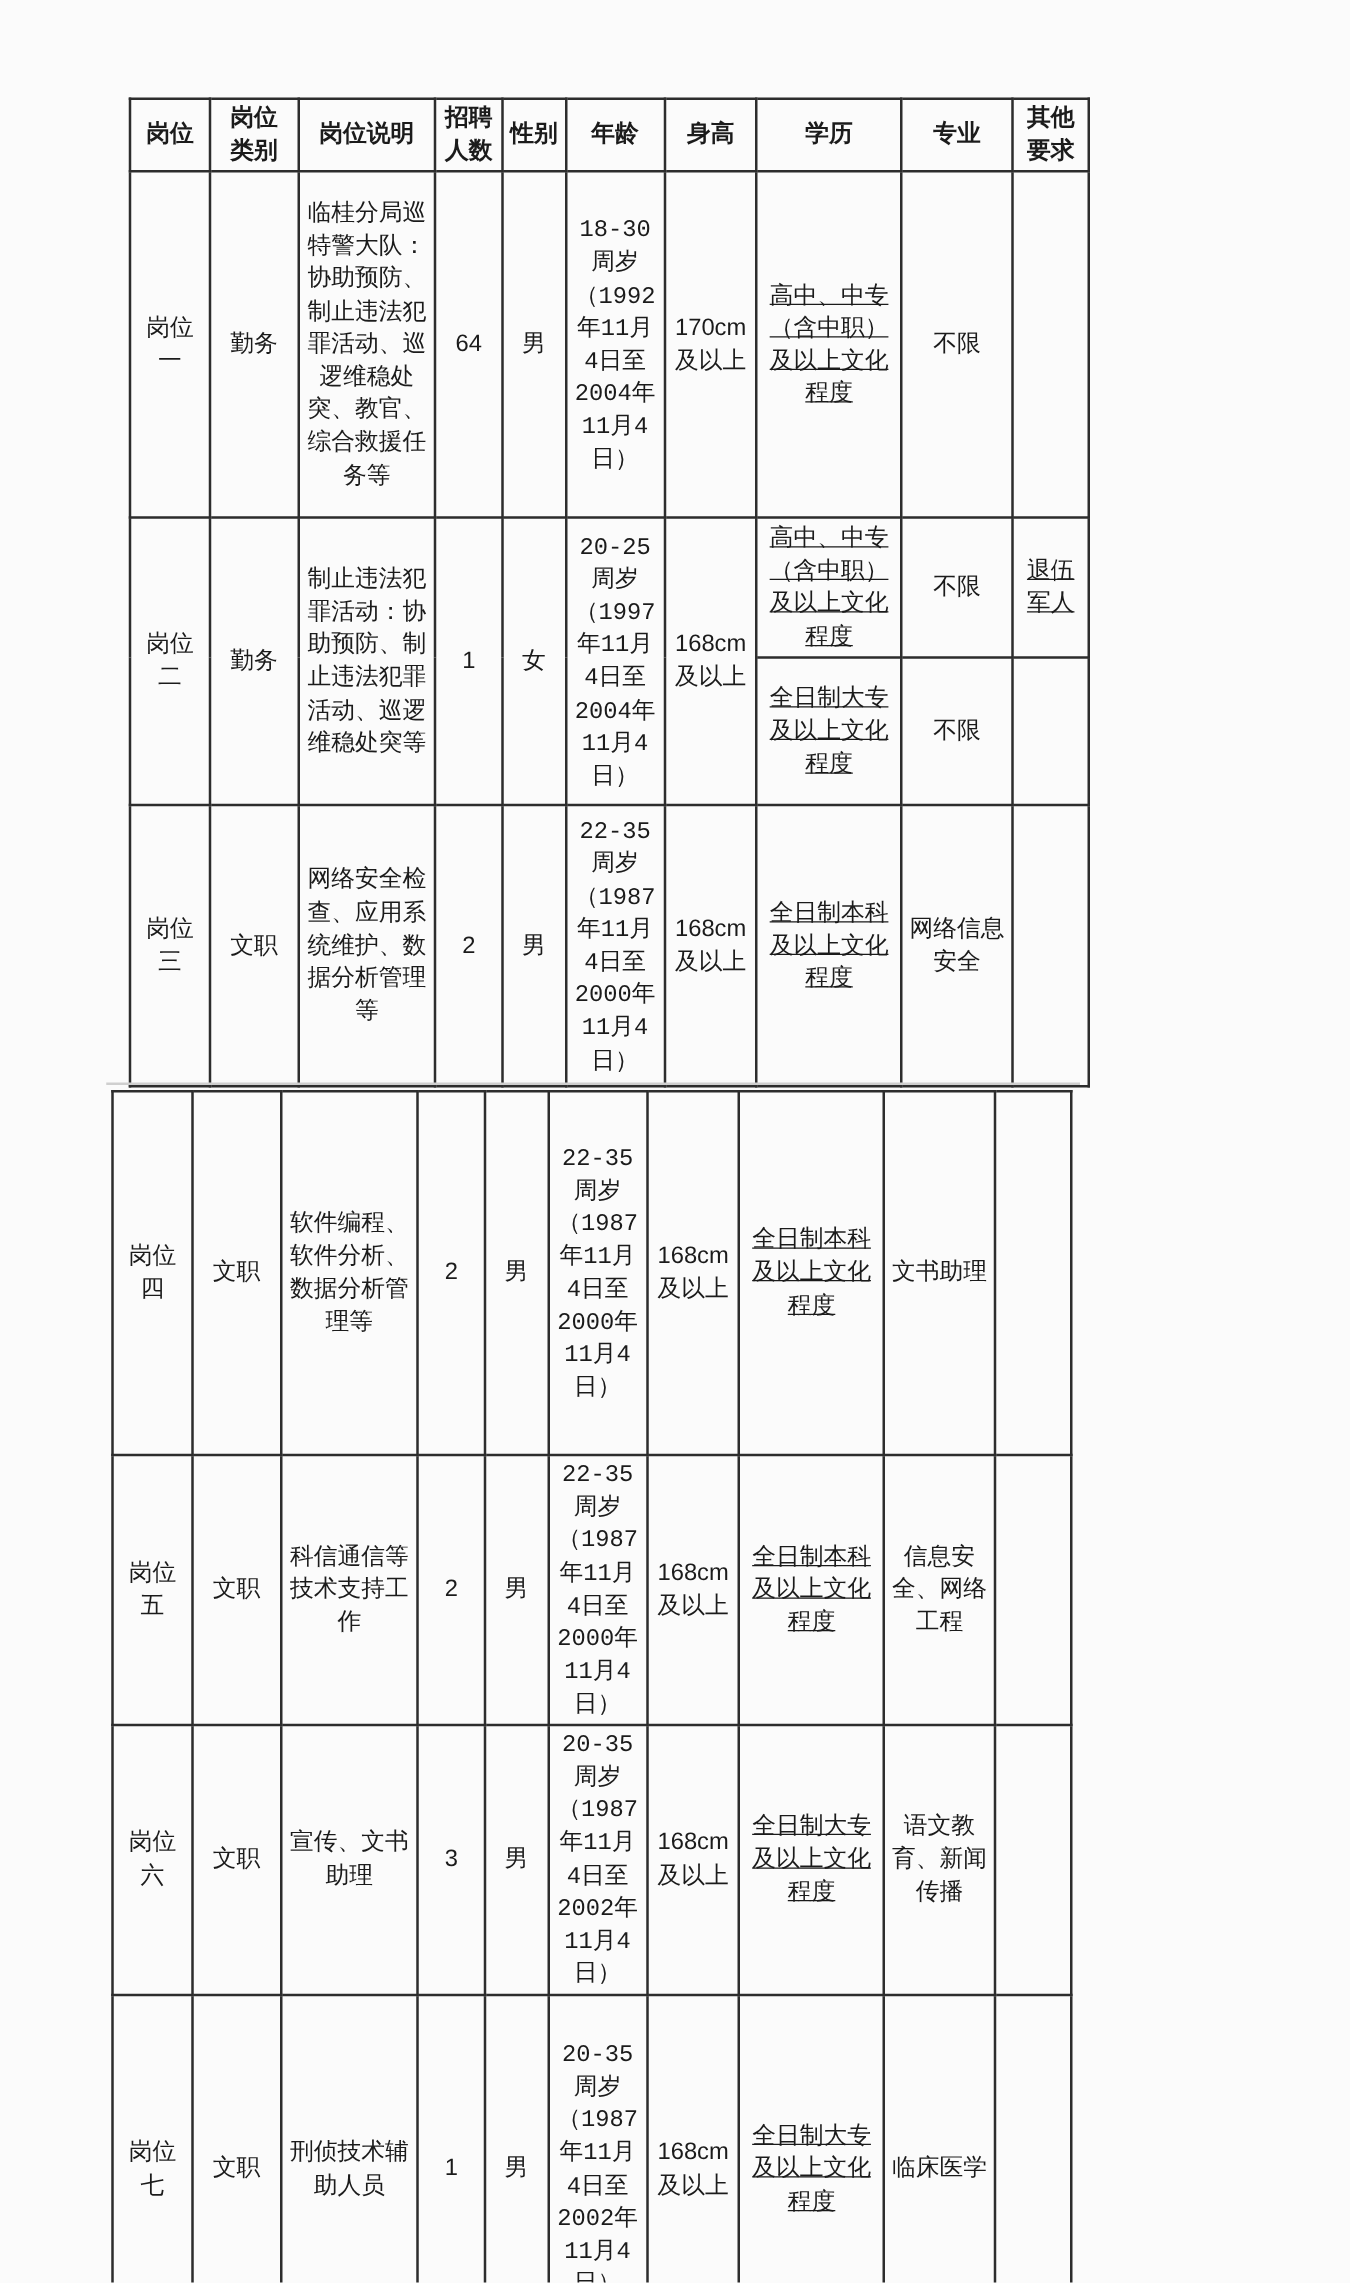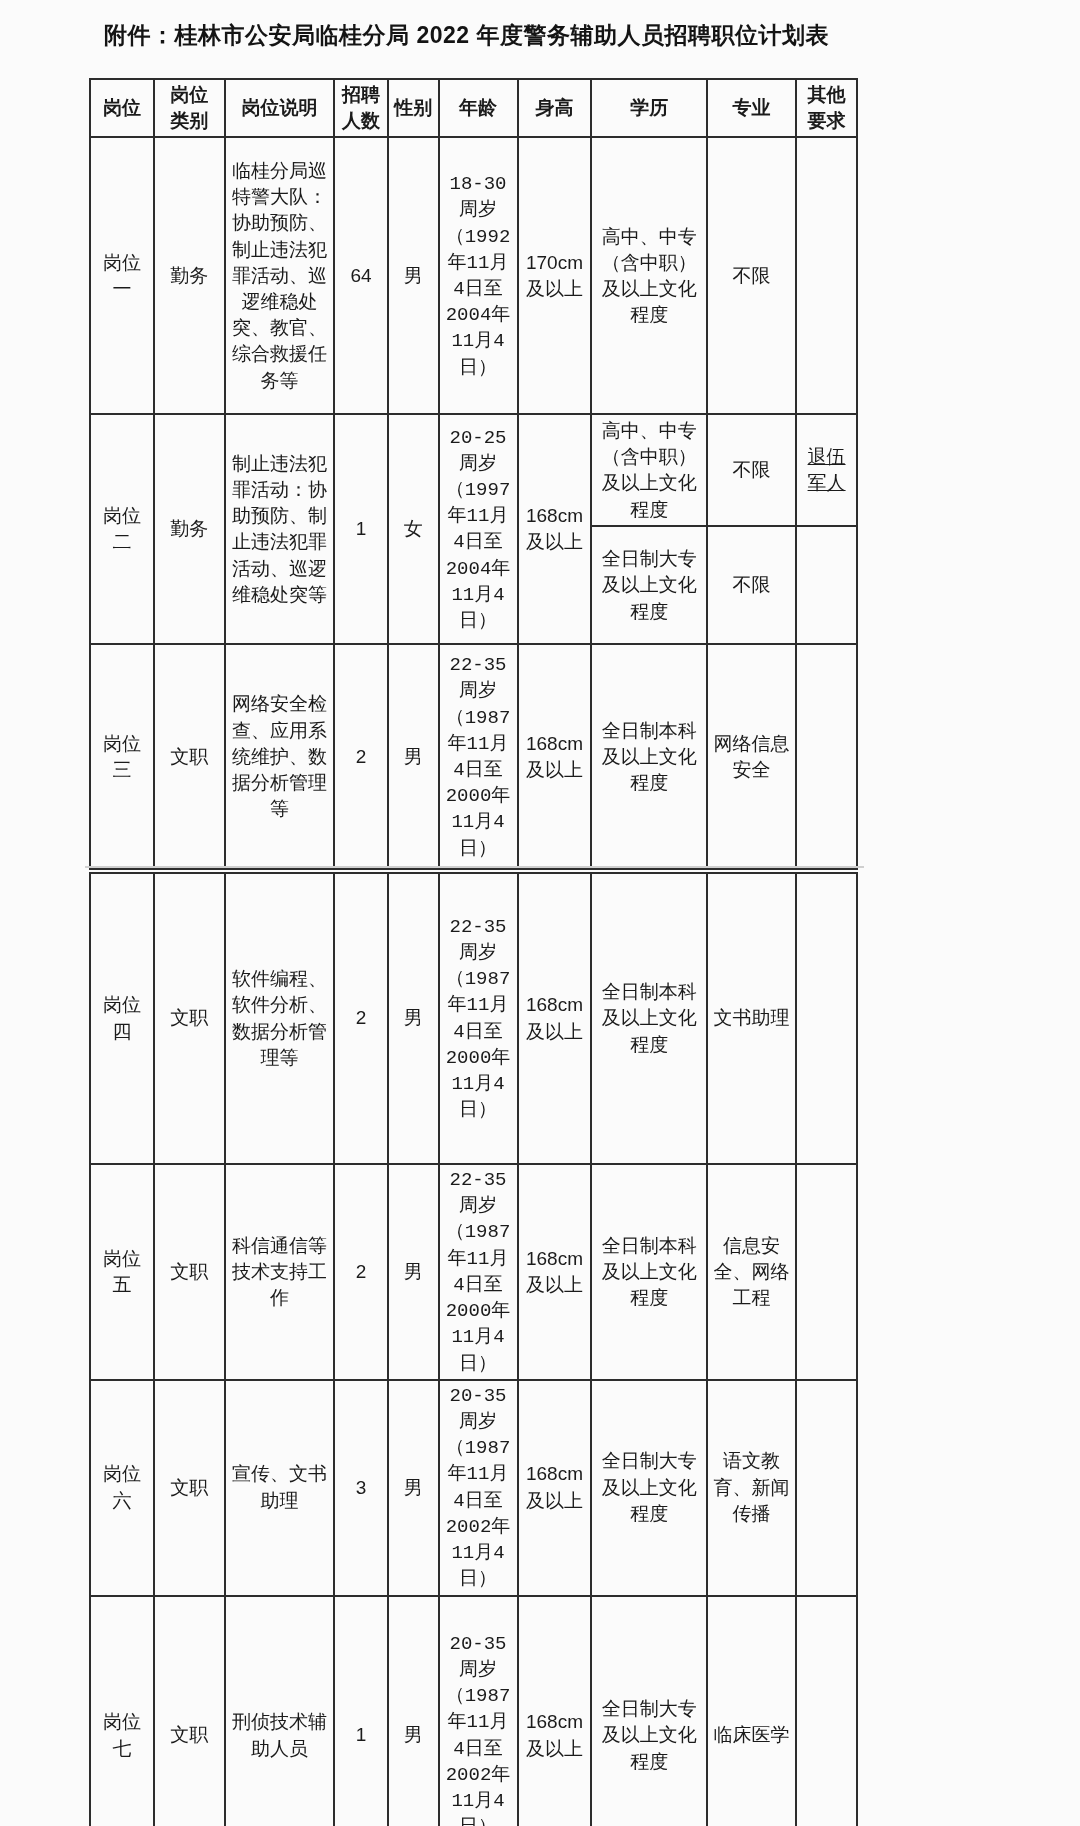--- a/index.html
+++ b/index.html
@@ -13,32 +13,32 @@
   .page { position: relative; width: 1080px; height: 1826px; }
   .doc-title {
     position: absolute; left: 104px; top: 20px;
     font-size: 23px; font-weight: bold; letter-spacing: 0.5px;
     color: #141414; white-space: nowrap;
   }
   table.jobs {
     position: absolute; left: 89px;
     width: 769px; border-collapse: collapse; table-layout: fixed;
   }
-  .t1 { top: 78px; }
+  .t1 { top: 78px; margin-left: 14px; }
   .t2 { top: 872px; }
   table.jobs th, table.jobs td {
     border: 2px solid #2d2d2d;
     text-align: center; vertical-align: middle;
     font-size: 19px; line-height: 1.38;
     padding: 2px 3px;
     overflow: hidden;
   }
   table.jobs th { font-weight: bold; white-space: pre-line; padding: 2px 1px; }
   td.age   { padding: 2px 1px; font-family: Liberation Mono, monospace; }
-  td.edu   { padding: 2px 2px; }
+  td.edu   { padding: 2px 2px; text-decoration: underline; }
   td.major { padding: 2px 3px; border-radius: 11px; }
   td.other { padding: 2px 3px; text-decoration: underline; }
   tr.h-head { height: 52px; }
   tr.h-r1   { height: 277px; }
   tr.h-r2a  { height: 112px; }
   tr.h-r2b  { height: 118px; }
   tr.h-r3   { height: 225px; }
   tr.h-r4   { height: 291px; }
   tr.h-r5   { height: 194px; }
   tr.h-r6   { height: 203px; }
@@ -46,21 +46,20 @@
   .page-break-line {
     position: absolute; left: 85px; top: 866px; width: 779px;
     border-top: 2px solid #cfcfcf;
   }
 </style>
 </head>
 <body>
 
 <div class="page">
 
-  <div class="doc-title">附件：桂林市公安局临桂分局 2022 年度警务辅助人员招聘职位计划表</div>
 
   <table class="jobs t1">
     <colgroup>
       <col style="width:63px">
         <col style="width:70px">
         <col style="width:108px">
       <col style="width:53px">
         <col style="width:50px">
         <col style="width:78px">
       <col style="width:73px">

